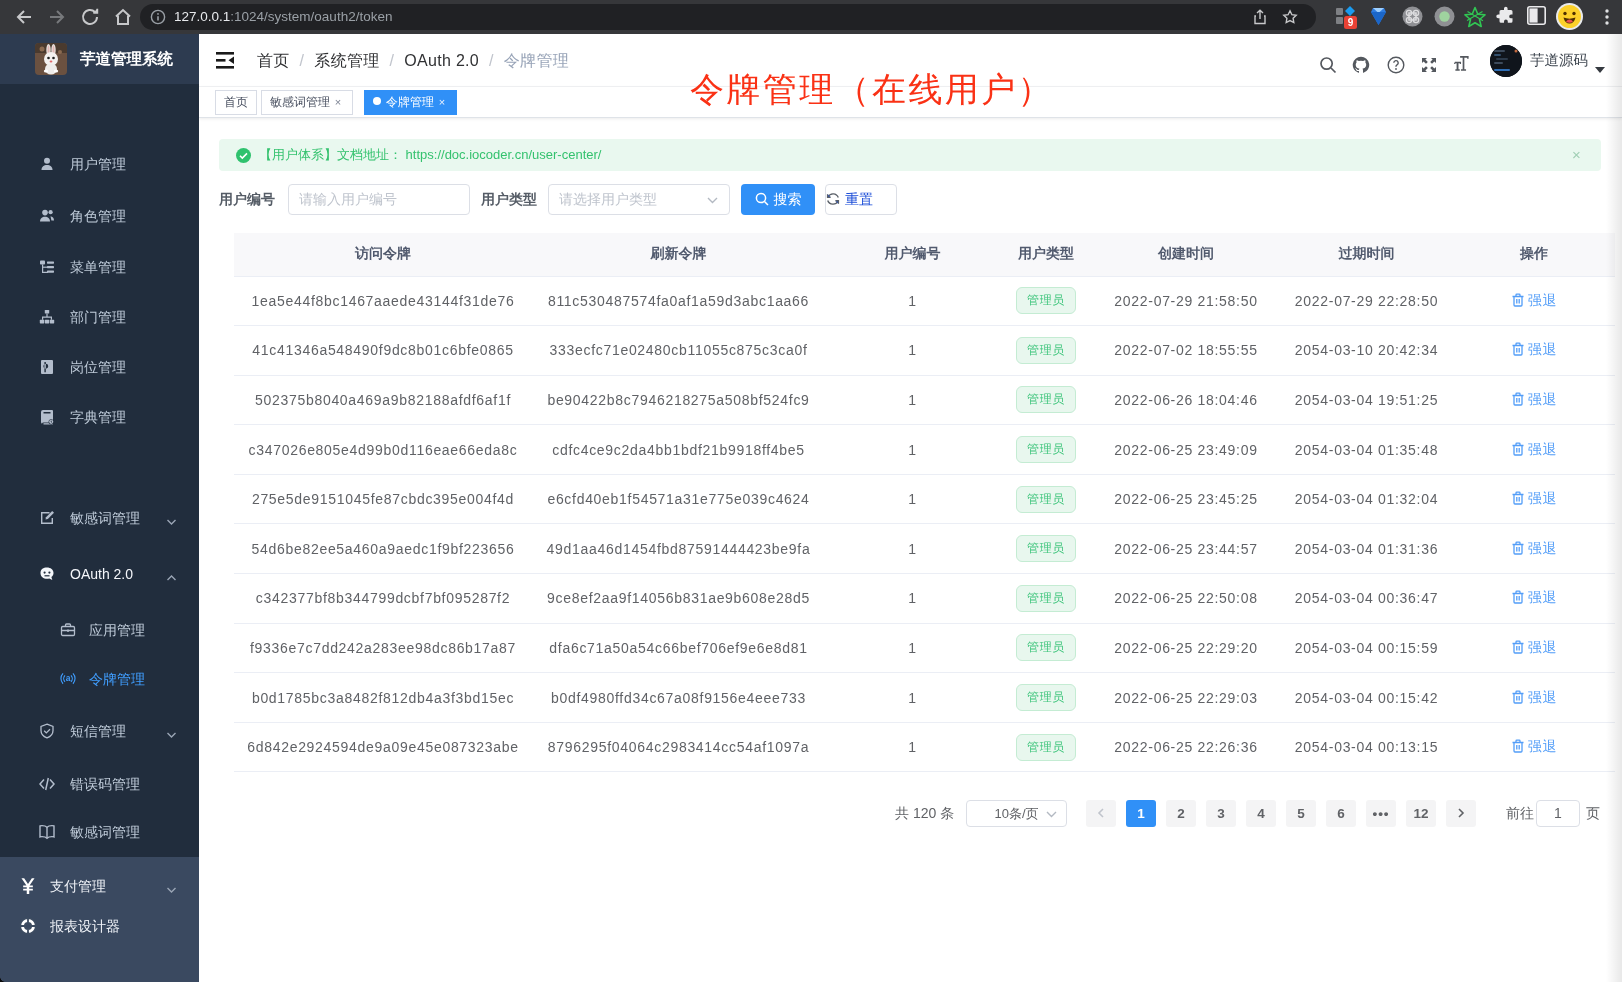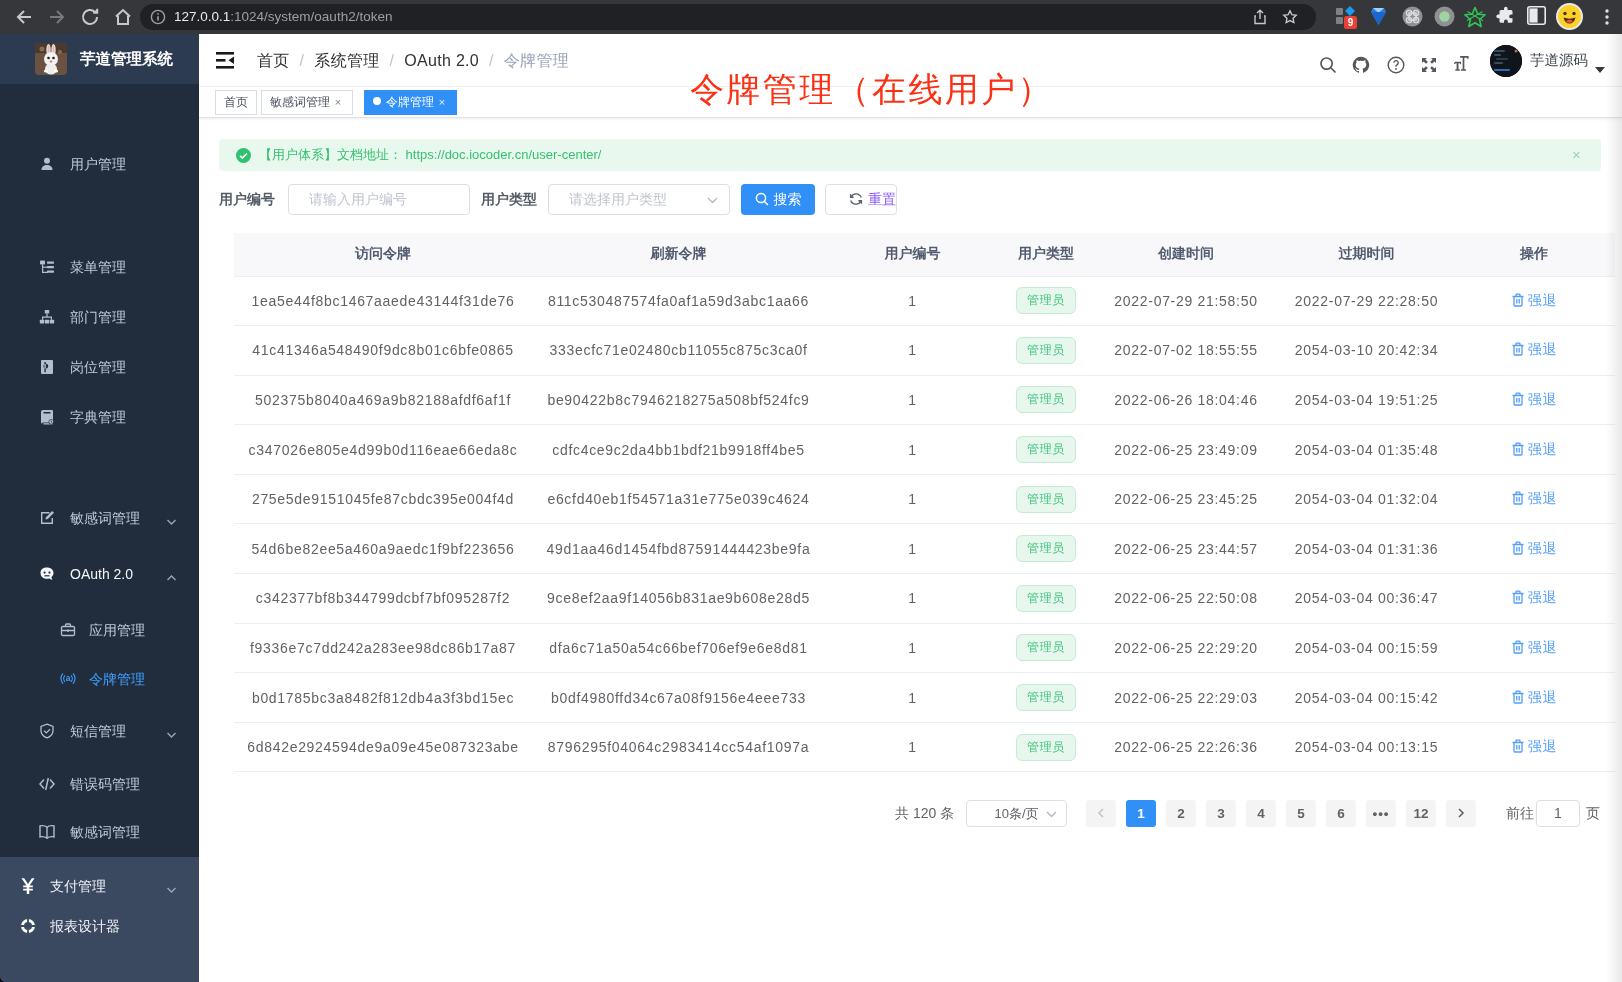--- a/index.html
+++ b/index.html
@@ -56,25 +56,25 @@
 .tag.on .x{color:#e8f1ff;}
 .tag.on .dot{display:inline-block;width:8px;height:8px;border-radius:50%;background:#fff;margin-right:5px;vertical-align:1px;}
 
 
 #alert{position:absolute;left:219px;top:139px;width:1382px;height:32px;background:#e9f8ef;border-radius:4px;}
 #alert .ck{position:absolute;left:17px;top:8.5px;width:15px;height:15px;}
 #alert .at{position:absolute;left:40px;top:0;line-height:32px;font-size:13px;color:#34c26e;}
 #alert .ax{position:absolute;right:16px;top:9px;width:13px;height:13px;color:#a0cfb4;font-size:15px;line-height:13px;}
 
 .flabel{position:absolute;top:184px;height:31px;line-height:31px;font-size:14px;font-weight:700;color:#555c66;}
-.fbox{position:absolute;top:184px;height:31px;background:#fff;border:1px solid #dcdfe6;border-radius:4px;line-height:29px;font-size:14px;color:#bfc4cd;padding-left:20px;}
+.fbox{position:absolute;top:184px;height:31px;background:#fff;border:1px solid #dcdfe6;border-radius:4px;line-height:29px;font-size:14px;color:#bfc4cd;padding-left:10px;}
 .fbox .car{position:absolute;right:11px;top:12px;width:11px;height:7px;color:#b3b9c2;}
 .fbox .car svg,.pgsize .car svg{display:block;width:11px;height:7px;}
 #btn-search{position:absolute;left:741px;top:184px;width:74px;height:31px;background:#3090f7;border-radius:4px;color:#fff;font-size:14px;text-align:center;line-height:31px;}
-#btn-reset{position:absolute;left:825px;top:184px;width:72px;height:31px;background:#fff;border:1px solid #dcdfe6;border-radius:4px;color:#8b5cf6;font-size:14px;text-align:right;line-height:29px;}
+#btn-reset{position:absolute;left:825px;top:184px;width:72px;height:31px;background:#fff;border:1px solid #dcdfe6;border-radius:4px;color:#1d4ed8;font-size:14px;text-align:left;line-height:29px;}
 .bic{display:inline-block;vertical-align:-2px;width:14px;height:14px;margin-right:5px;}
 
 
 #tbl{position:absolute;left:234px;top:233px;width:1381px;}
 #tbl table{border-collapse:collapse;width:1381px;table-layout:fixed;}
 #tbl th{height:43px;background:#f8f8fa;color:#515a6e;font-size:14px;font-weight:700;border-bottom:1px solid #ebeef5;text-align:center;padding:0;}
 #tbl td{height:49.6px;color:#606266;font-size:14px;text-align:center;border-bottom:1px solid #ebeef5;padding:0;letter-spacing:0.7px;}
 .gtag{display:inline-block;height:27px;line-height:25px;padding:0 10px;background:#e8f7ee;border:1px solid #c4ecd3;border-radius:6px;color:#3fc57c;font-size:12px;}
 .kick{color:#529df8;white-space:nowrap;}
 .kick svg{display:inline-block;vertical-align:-2px;width:14px;height:14px;margin-right:3px;}
@@ -229,20 +229,29 @@
       </svg></div>
   <div class="t">芋道管理系统</div>
 </div>
 <div id="menu">
   <div class="mi" style="top:55px;">
       <span class="ic"><svg viewBox="0 0 16 16" fill="currentColor">
           <circle cx="8" cy="4.8" r="3"></circle>
           <path d="M2.5 14c0-3.2 2.4-5 5.5-5s5.5 1.8 5.5 5z"></path>
         </svg></span>
       <span class="tx">用户管理</span>
+    </div>
+  <div class="mi" style="top:107px;">
+      <span class="ic"><svg viewBox="0 0 16 16" fill="currentColor">
+          <circle cx="6" cy="4.6" r="2.8"></circle>
+          <path d="M1 13.5c0-3 2.2-4.8 5-4.8s5 1.8 5 4.8z"></path>
+          <circle cx="11.6" cy="4.2" r="2.1"></circle>
+          <path d="M11.5 8.3c2 .2 3.5 1.8 3.5 4.2h-2.6"></path>
+        </svg></span>
+      <span class="tx">角色管理</span>
     </div>
   <div class="mi" style="top:158px;">
       <span class="ic"><svg viewBox="0 0 16 16" fill="currentColor">
           <rect x="1" y="1.5" width="5" height="4" rx="0.8"></rect>
           <rect x="8" y="2.5" width="7" height="2.2" rx="0.6"></rect>
           <rect x="8" y="7" width="7" height="2.2" rx="0.6"></rect>
           <rect x="8" y="11.5" width="7" height="2.2" rx="0.6"></rect>
           <path d="M3 5.5h1.2v7.2H9v1.2H3z"></path>
           <path d="M3 7.6h6v1.2H3z"></path>
         </svg></span>

